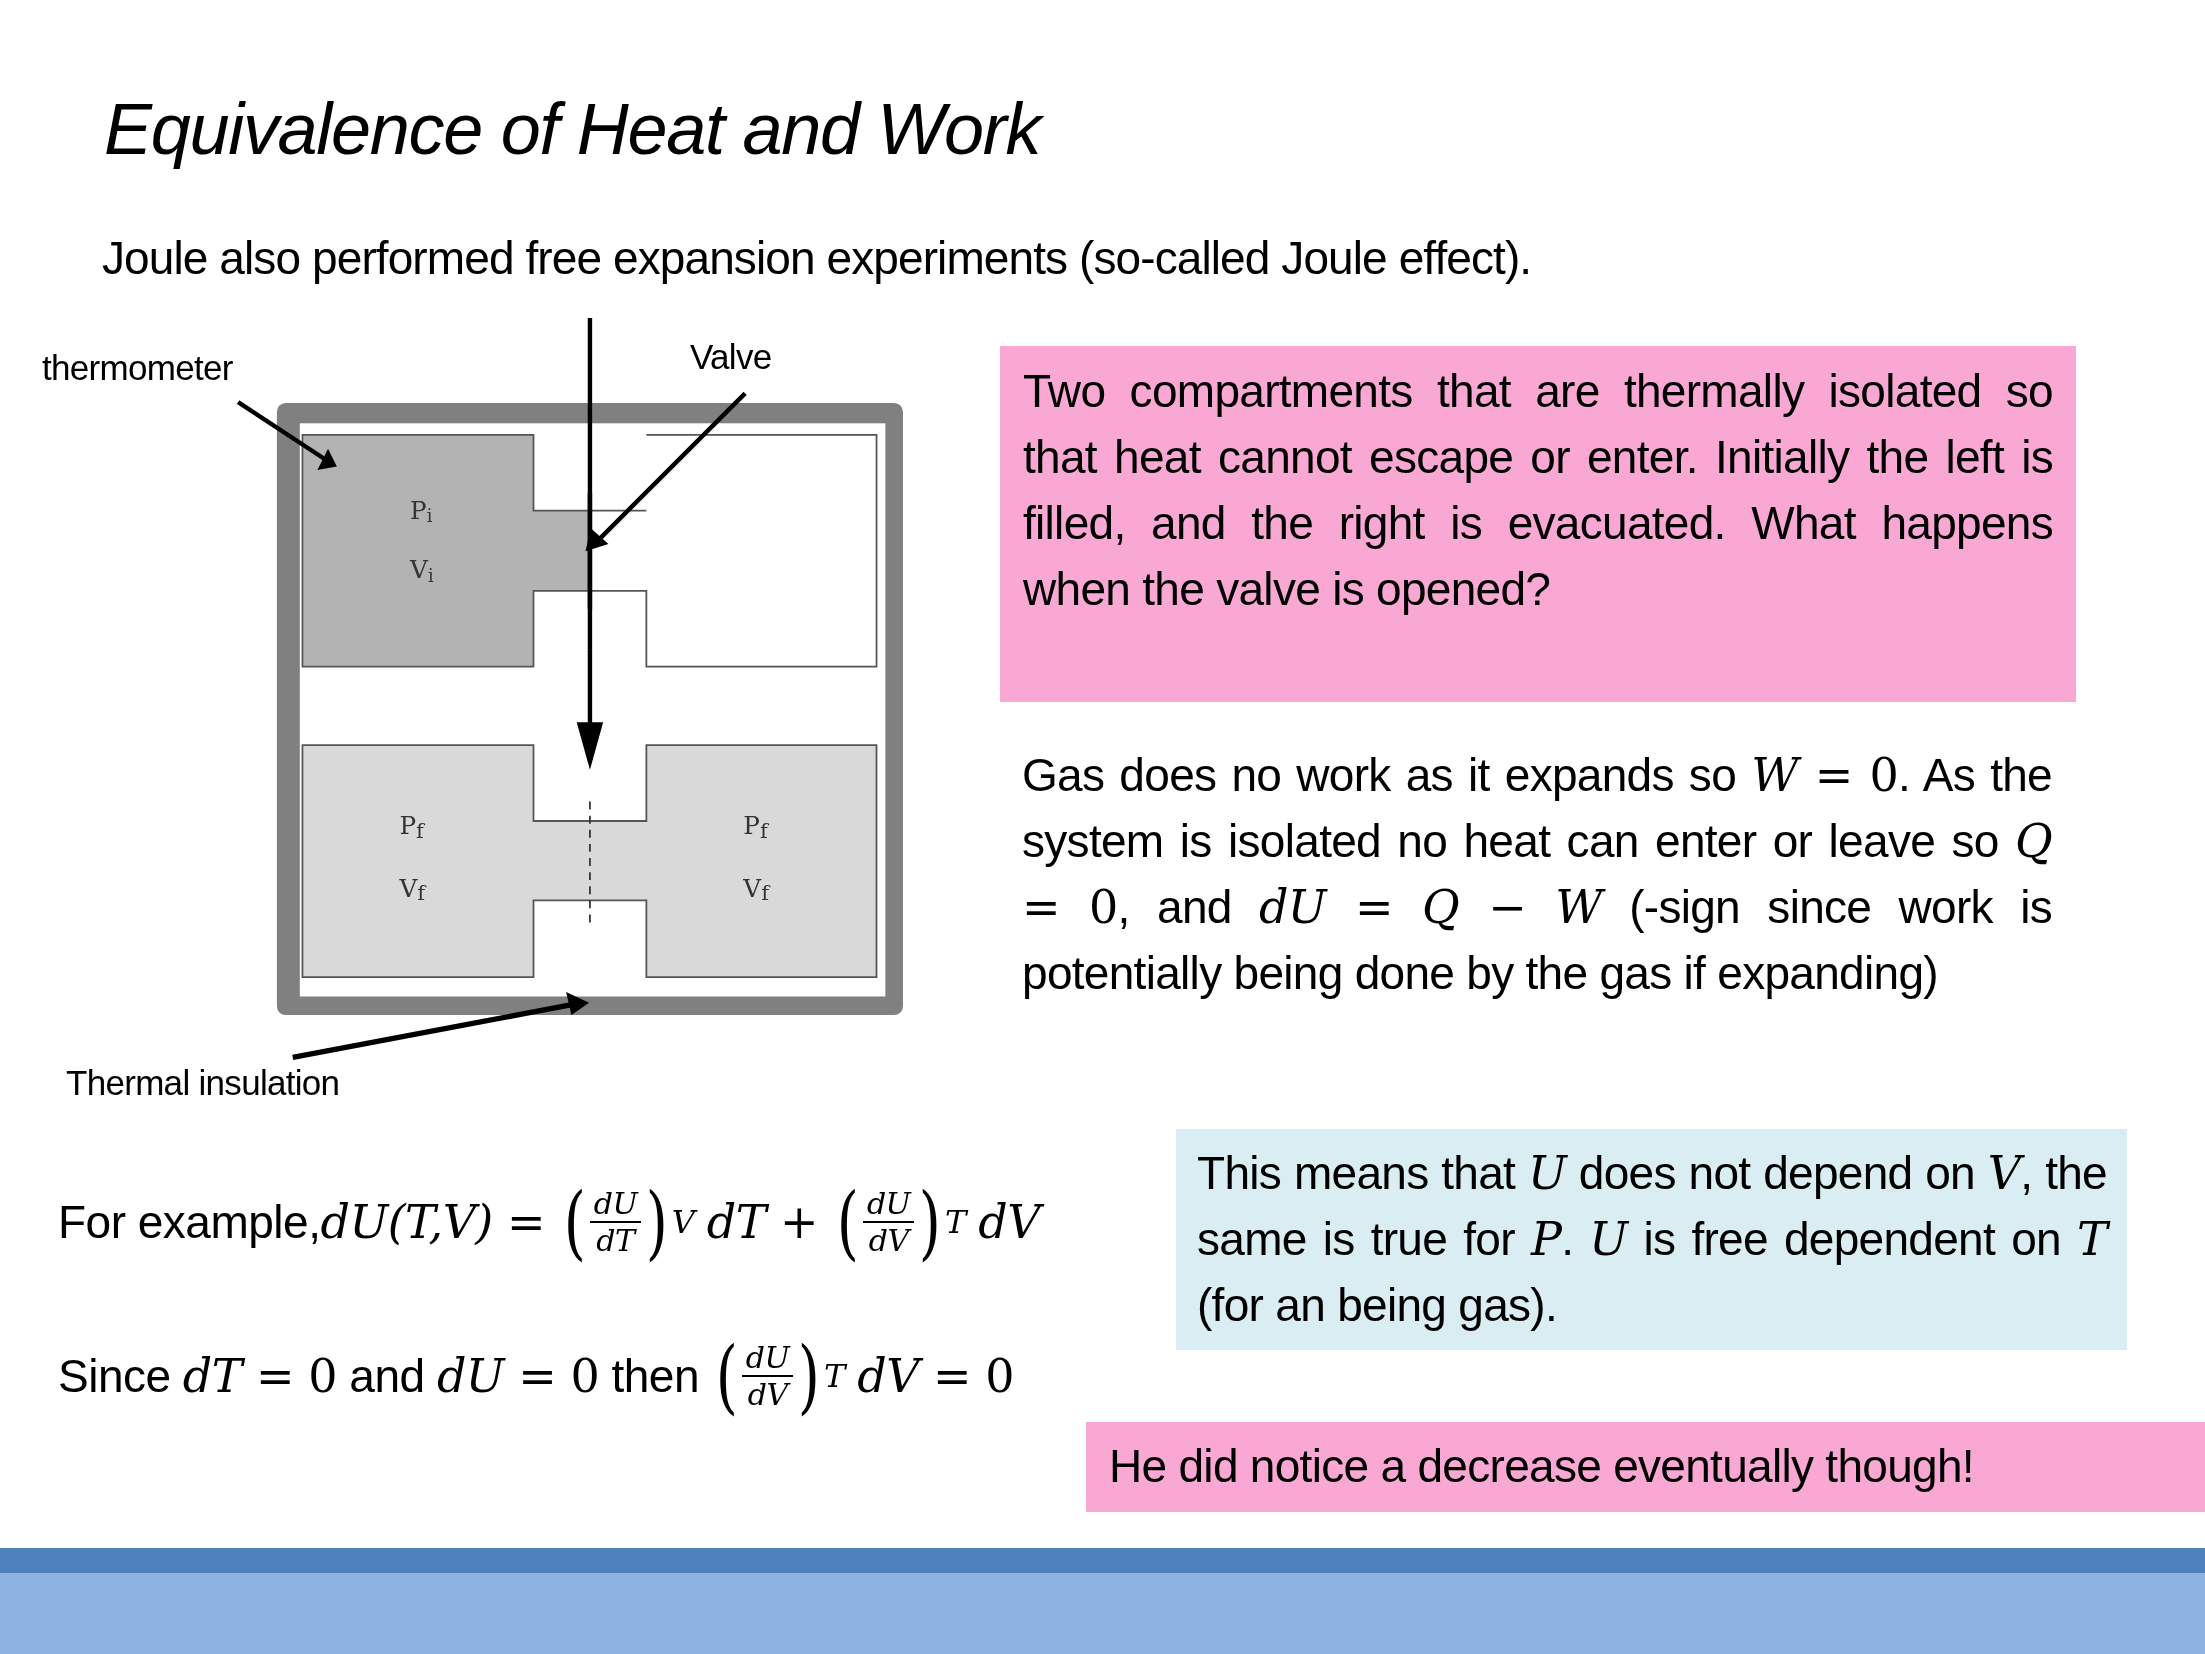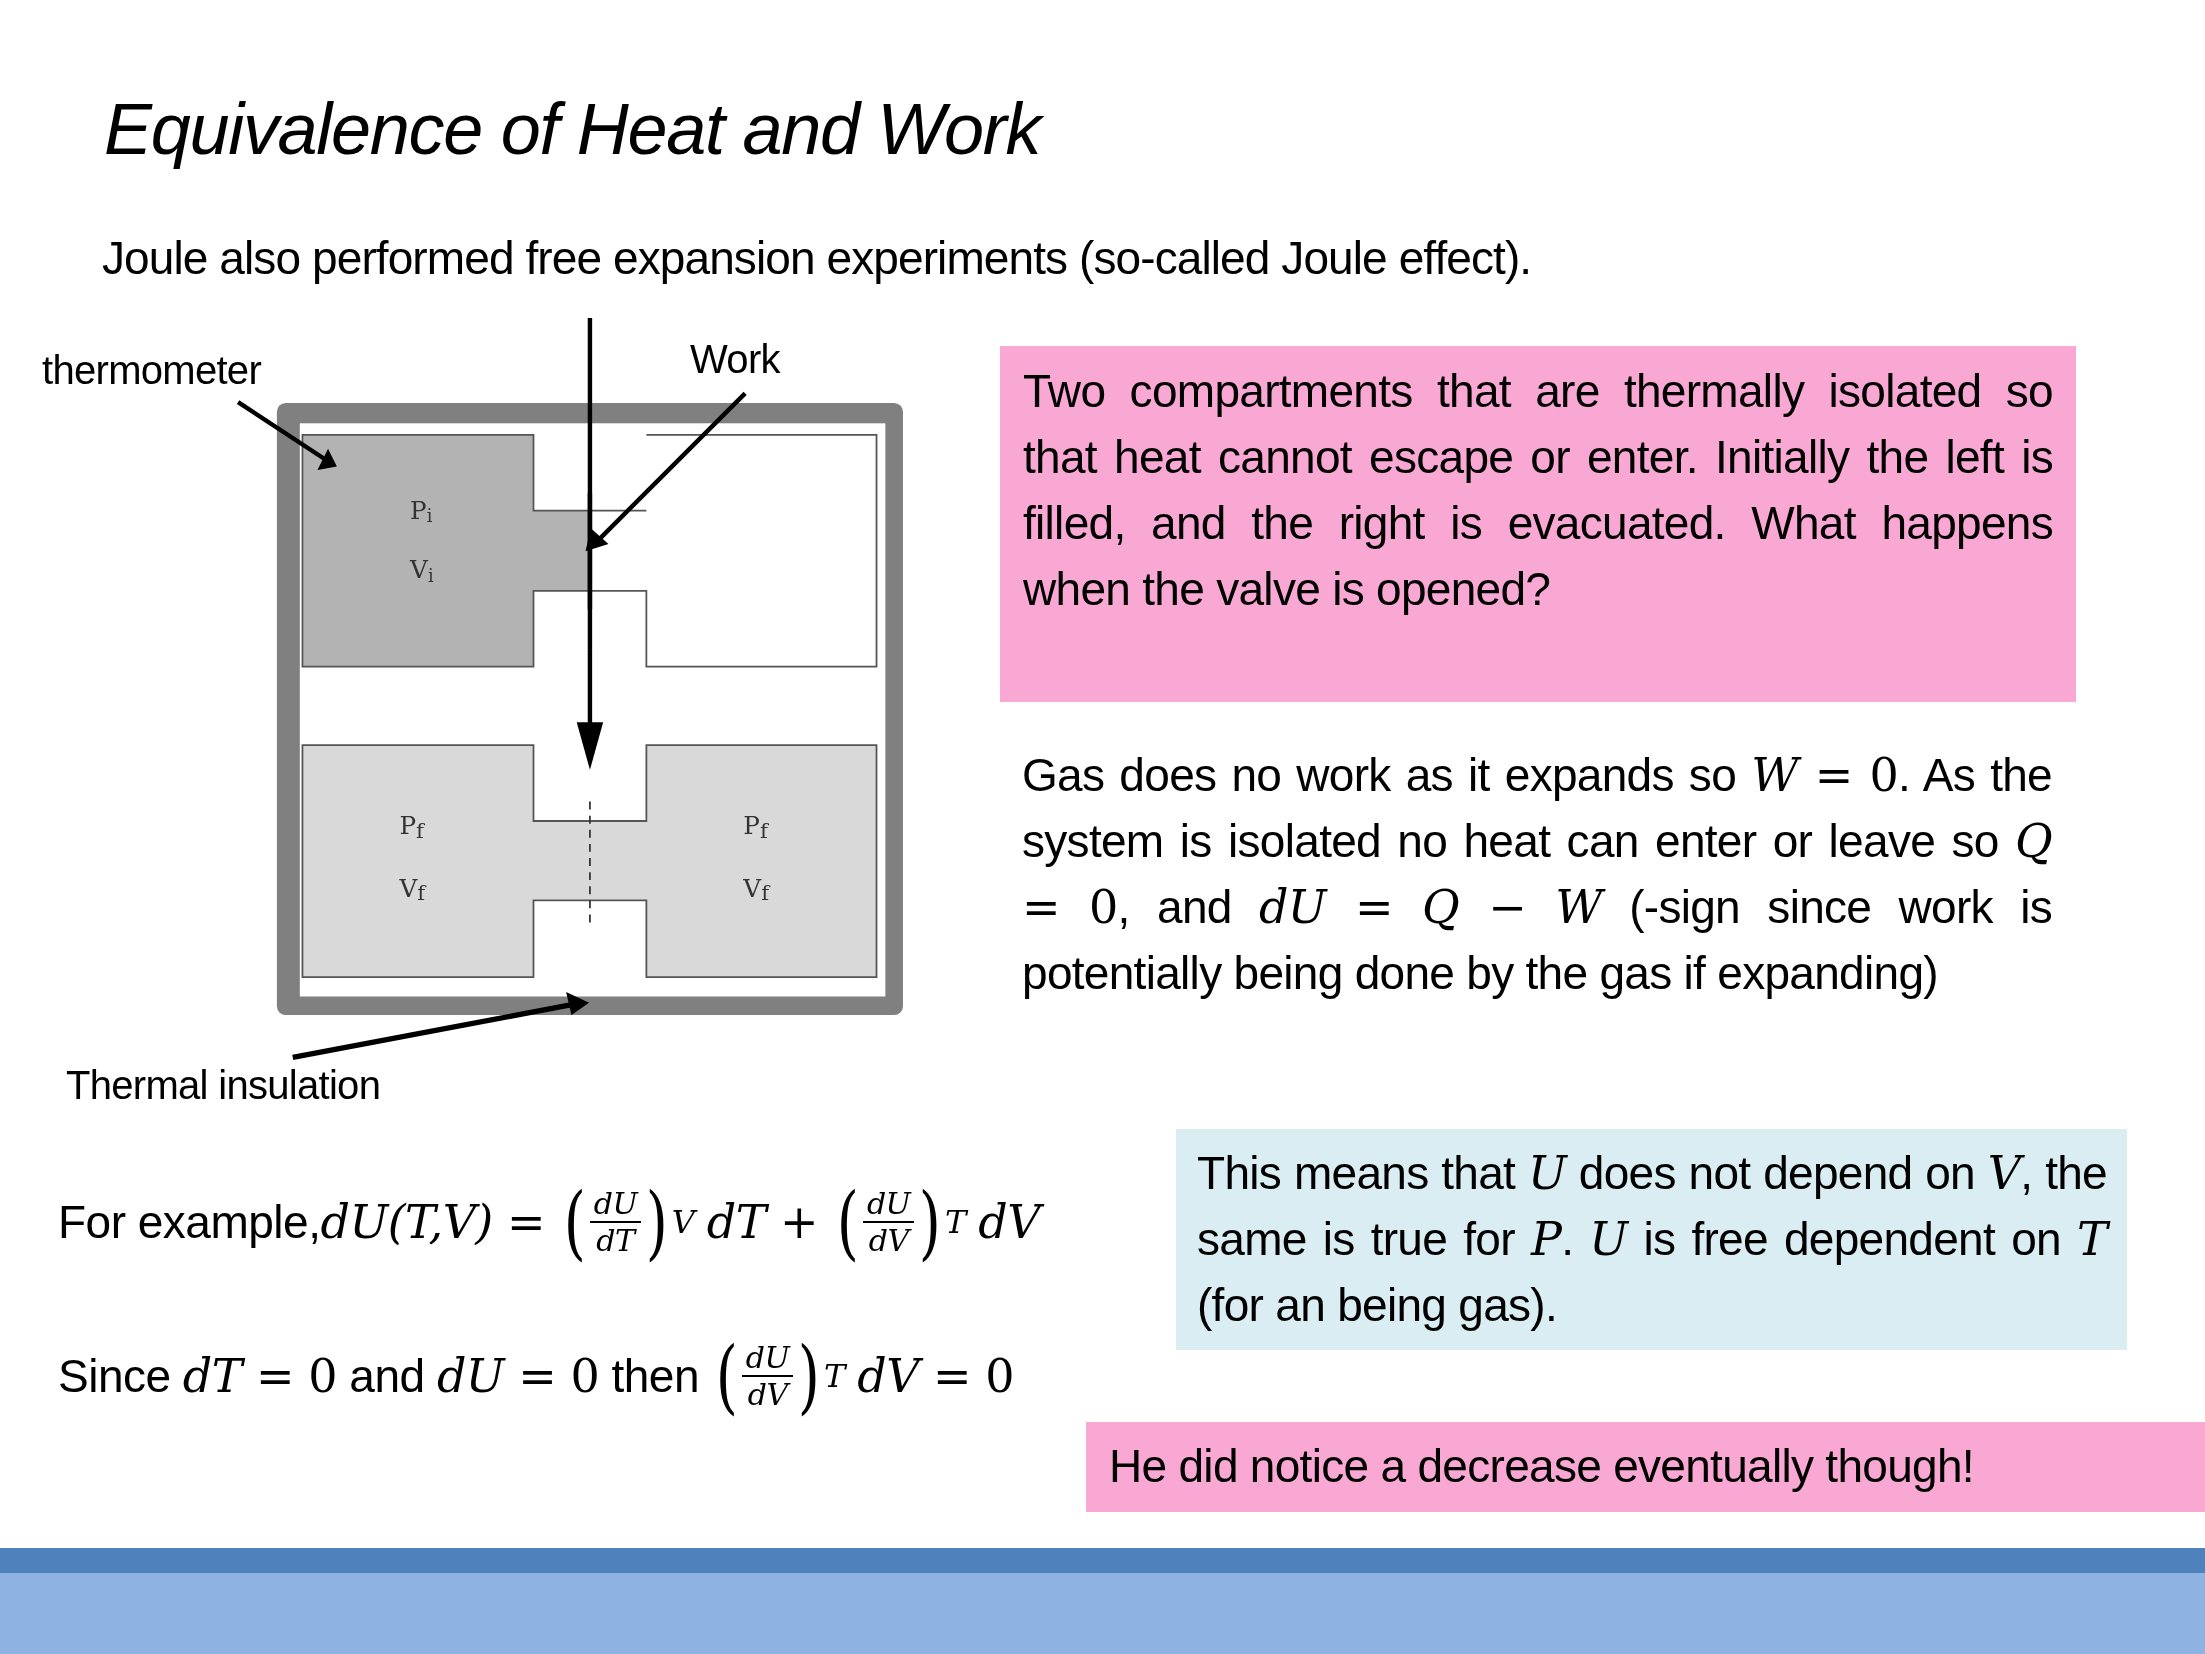--- a/index.html
+++ b/index.html
@@ -1,21 +1,21 @@
 <!DOCTYPE html>
 <html style="font-size:14px"><head>
   <meta charset="utf-8">
   <style>
     html, body { margin:0; padding:0; }
     body { width:2206px; height:1654px; position:relative; overflow:hidden; background:#ffffff;
            font-family:"Liberation Sans", sans-serif; color:#000; }
     .abs { position:absolute; }
     .title { left:104px; top:88px; font-size:72px; letter-spacing:-1.3px; white-space:nowrap;font-style:italic; }
     .subtitle { left:102px; top:231px; font-size:46px; letter-spacing:-0.9px; white-space:nowrap; }
-    .label { font-size:40px; letter-spacing:-0.7px; white-space:nowrap; }
+    .label { font-size:35px; letter-spacing:-0.7px; white-space:nowrap; }
     .box-purple { background:#f9a8d4; }
     .box-blue { background:#daedf2; }
     .justify { text-align:justify; text-align-last:left; }
     .para { font-size:46px; line-height:66px; letter-spacing:-0.7px; }
     .m { font-family:"DejaVu Serif", serif; font-style:italic; }
     .mr { font-family:"DejaVu Serif", serif; font-style:normal; }
     .eq { font-size:46px; white-space:nowrap; letter-spacing:-0.5px; }
     .frac { display:inline-block; vertical-align:middle; text-align:center; font-size:30px; line-height:35px; }
     .frac .num { display:block; border-bottom:2.6px solid #000; padding:0 3.5px; }
     .frac .den { display:block; padding:0 3.5px; }
@@ -24,21 +24,21 @@
     .footer-dark { left:0; top:1548px; width:2206px; height:25px; background:#4f81bd; }
     .footer-light { left:0; top:1573px; width:2206px; height:81px; background:#8eb3e2; }
   </style>
 </head>
 <body>
 
 <div class="abs title">Equivalence of Heat and Work</div>
 <div class="abs subtitle">Joule also performed free expansion experiments (so-called Joule effect).</div>
 
 <div class="abs label" style="left:42px; top:348px;">thermometer</div>
-<div class="abs label" style="left:690px; top:337px;">Work</div>
+<div class="abs label" style="left:690px; top:337px;">Valve</div>
 <div class="abs label" style="left:66px; top:1063px;">Thermal insulation</div>
 
 <svg class="abs" style="left:0; top:318px;" width="970" height="812" viewBox="0 360 1100 920">
   <defs>
     <marker id="ah" markerWidth="8" markerHeight="8" refX="6" refY="4" orient="auto" markerUnits="strokeWidth">
       <path d="M0,0 L8,4 L0,8 z" fill="#000"></path>
     </marker>
   </defs>
 
   <rect x="314" y="456" width="710" height="694" rx="10" ry="10" fill="#808080"></rect>

